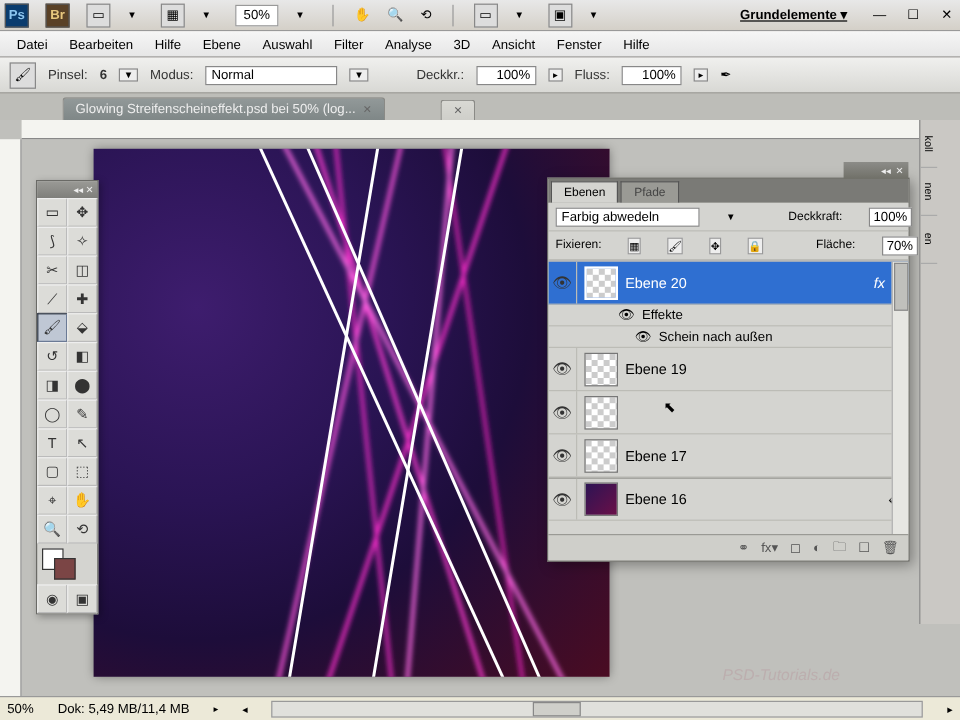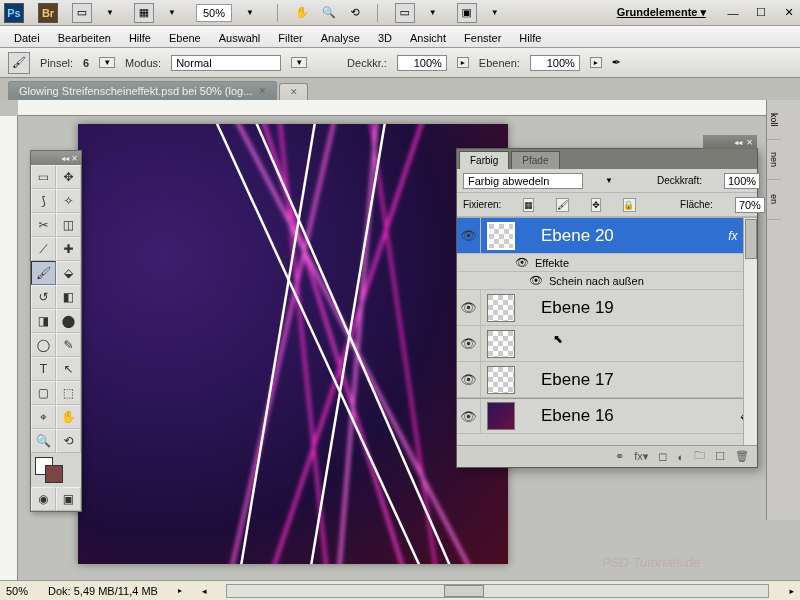--- a/index.html
+++ b/index.html
@@ -22,21 +22,21 @@
 
 
 .optbar { height:30px; background:linear-gradient(#f0f0ee,#d8d8d4); border-bottom:1px solid #8a8a86; display:flex; align-items:center; padding:0 8px; gap:10px;}
 .optbar .lbl { color:#333;}
 .optbar .field { background:#fff; border:1px solid #888; padding:1px 4px; min-width:50px; display:inline-block;}
 .optbar .brush-ic { width:22px; height:22px; background:#ddd; border:1px solid #888; display:flex;align-items:center;justify-content:center;}
 .optbar .smarrow { font-size:8px; padding:0 3px; border:1px solid #888; background:#eee;}
 
 
 .doctabs { height:22px; background:#bdbdb8; display:flex; align-items:flex-end; padding-left:8px;}
-.doctabs .tab { background:linear-gradient(#d9d9d4,#cfcfca); border:1px solid #8a8a86; border-bottom:none; padding:3px 10px; margin-right:2px; border-radius:3px 3px 0 0; display:flex; gap:6px; align-items:center;}
+.doctabs .tab { background:linear-gradient(#d9d9d4,#cfcfca); border:1px solid #8a8a86; border-bottom:none; padding:3px 10px; margin-right:2px; border-radius:3px 3px 0 0; display:flex; gap:6px; align-items:center;margin-left:44px;}
 .doctabs .tab .x { font-size:9px; color:#666;}
 .doctabs .tab.inactive { background: linear-gradient(#929999,#7f8787); color:#eee; }
 
 
 .workarea { position:absolute; top:100px; left:0; right:0; bottom:20px; background:#c0c0bc; }
 .ruler-h { position:absolute; top:0; left:18px; right:0; height:16px; background:#f4f4f0; border-bottom:1px solid #888;}
 .ruler-v { position:absolute; top:16px; left:0; width:18px; bottom:0; background:#f4f4f0; border-right:1px solid #888;}
 .canvas-wrap { position:absolute; top:16px; left:18px; right:0; bottom:0; overflow:hidden;}
 .canvas { position:absolute; top:8px; left:60px; width:430px; height:440px; background: radial-gradient(circle at 20% 30%, #3e1d6e, #2a1454 35%, #1d0d3a 60%, #4a0c22 100%); box-shadow: 0 0 8px rgba(0,0,0,.4); }
 .canvas svg { width:100%; height:100%; }
@@ -65,21 +65,21 @@
 .panel-row .lbl { font-size:10px;}
 .panel-row .num { background:#fff; border:1px solid #888; padding:1px 3px; width:38px; text-align:right;}
 .panel-row .btn { width:12px; height:16px; border:1px solid #888; background:#e4e4df; font-size:7px; display:flex;align-items:center;justify-content:center;}
 .panel-row .ic { width:14px; height:14px; border:1px solid #999; background:#eee; font-size:9px; display:flex;align-items:center;justify-content:center;}
 
 .layer-list { flex:1; overflow:auto; background:#d4d4d0; border-top:1px solid #aaa; position:relative;}
 .layer { display:flex; align-items:center; height:36px; border-bottom:1px solid #bcbcb6;}
 .layer.sub { height:18px; padding-left:58px; gap:6px; }
 .layer .eye { width:24px; text-align:center; font-size:13px; color:#333; border-right:1px solid #bcbcb6; align-self:stretch; display:flex;align-items:center;justify-content:center;}
 .layer .thumb { width:28px; height:28px; margin:0 6px; border:1px solid #777; background: repeating-conic-gradient(#fff 0 25%, #ccc 0 50%) 0 0/10px 10px;}
-.layer .name { flex:1; font-size:17px;margin-left:20px;}
+.layer .name { flex:1; font-size:12px;}
 .layer.sel { background:#2f6fd1; color:#fff;}
 .layer.sel .thumb { border:2px solid #fff;}
 .layer.sel .fx { color:#fff; font-style:italic; margin-right:10px;}
 .layer .fx { color:#333; font-style:italic; margin-right:10px; font-size:12px;}
 .layer .fxarrow {font-size:7px; margin-right:6px;}
 .layer.special .thumb { background:linear-gradient(135deg,#2d1454,#6a0f48);}
 .layer-list .scrollbar { position:absolute; right:0; top:0; width:14px; height:100%; background:#e6e6e2; border-left:1px solid #aaa;}
 .layer-list .scrollbar .sthumb { width:12px; height:40px; background:#c0c0bc; border:1px solid #888; margin:1px auto;}
 
 .panel-footer { height:22px; background:#cfcfca; border-top:1px solid #9a9a95; display:flex; align-items:center; justify-content:flex-end; gap:10px; padding:0 8px;}
@@ -143,21 +143,21 @@
   <span class="lbl">Pinsel:</span>
   <span class="lbl" style="font-weight:bold;">6</span>
   <span class="smarrow">▼</span>
   <span class="lbl">Modus:</span>
   <span class="field" style="width:110px">Normal</span>
   <span class="smarrow">▼</span>
   <span style="width:20px"></span>
   <span class="lbl">Deckkr.:</span>
   <span class="field" style="width:40px;text-align:right">100%</span>
   <span class="smarrow">▸</span>
-  <span class="lbl">Ebenen:</span>
+  <span class="lbl">Fluss:</span>
   <span class="field" style="width:40px;text-align:right">100%</span>
   <span class="smarrow">▸</span>
   <span>✒</span>
 </div>
 
 <div class="doctabs">
   <div class="tab inactive">
       <span>Glowing Streifenscheineffekt.psd bei 50% (log...</span>
       <span class="x">✕</span>
     </div>
@@ -237,21 +237,21 @@
     <div class="tool">▣</div>
   </div>
 </div>
 
 <div class="panel">
   <div class="panel-tb">
       <span>◂◂</span>
       <span>✕</span>
     </div>
   <div class="panel-tabs">
-    <span>Farbig</span>
+    <span>Ebenen</span>
     <span class="inactive">Pfade</span>
   </div>
   <div class="panel-row">
     <span class="sel">Farbig abwedeln</span>
     <span style="font-size:8px">▼</span>
     <span style="flex:1"></span>
     <span class="lbl">Deckkraft:</span>
     <span class="num">100%</span>
     <span class="btn">▸</span>
   </div>

